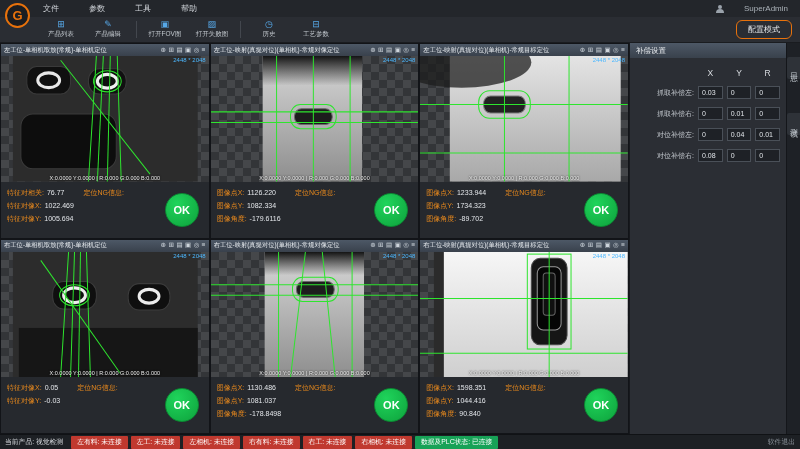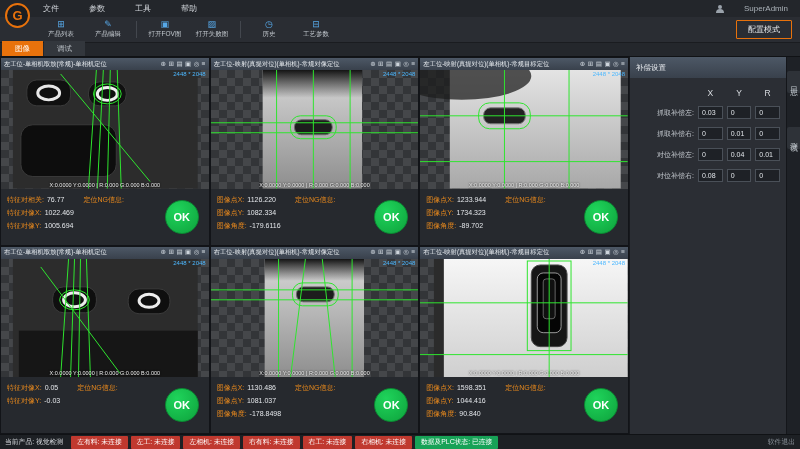--- a/index.html
+++ b/index.html
@@ -16,21 +16,21 @@
   .person{width:8px;height:8px;position:relative;display:inline-block}
   .person::before{content:"";position:absolute;left:2px;top:0;width:4px;height:4px;border-radius:50%;background:#9aa2ab}
   .person::after{content:"";position:absolute;left:0;top:4.5px;width:8px;height:3.5px;border-radius:4px 4px 0 0;background:#9aa2ab}
 
   
   .toolbar{height:26px;background:#2a2d33;display:flex;align-items:center;gap:1px;padding:0 8px 0 38px;border-bottom:1px solid #1a1c20;flex:0 0 auto}
   .tool-item{display:flex;flex-direction:column;align-items:center;justify-content:center;width:46px;height:25px;color:#c3c9cf;cursor:pointer}
   .tool-item .ticon{font-size:9px;line-height:9px;color:#56a8e8}
   .tool-item .tlabel{font-size:6.5px;margin-top:1px;white-space:nowrap}
   .tool-sep{width:1px;height:17px;background:#43474e;margin:0 4px}
-  .mode-btn{margin-left:auto;border:1px solid #e8720c;background:transparent;color:#e9ecef;font-size:8px;padding:3px 11px;border-radius:1px;font-family:inherit;cursor:pointer}
+  .mode-btn{margin-left:auto;border:1px solid #e8720c;background:transparent;color:#e9ecef;font-size:8px;padding:3px 11px;border-radius:6px;font-family:inherit;cursor:pointer}
 
   
   .tabrow{height:14px;background:#24272c;display:flex;align-items:flex-end;padding-left:2px;gap:1px;border-bottom:1px solid #101215;flex:0 0 auto}
   .tab{font-size:7.5px;padding:2.5px 13px;color:#b8bec4;background:#33373d;cursor:pointer}
   .tab.active{background:#e8720c;color:#fff}
 
   
   .main{flex:1;display:flex;min-height:0}
   .grid{width:629px;display:grid;grid-template-columns:repeat(3,1fr);grid-template-rows:repeat(2,1fr);gap:2px;padding:1px;background:#121418}
   .cell{display:flex;flex-direction:column;background:#a3a3a3;min-height:0;min-width:0}
@@ -45,21 +45,21 @@
   .coords{position:absolute;bottom:1px;left:50%;transform:translateX(-50%);font-size:5.5px;color:#ececec;white-space:nowrap;text-shadow:0 0 2px #000}
   .cell-info{height:56px;position:relative;padding:4px 52px 2px 6px;background:#26292e;flex:0 0 auto}
   .info-line{display:flex;align-items:baseline;gap:3px;line-height:13px;font-size:7px;white-space:nowrap}
   .info-label{color:#e8891d}
   .info-value{color:#e3e6ea}
   .info-extra{color:#e8891d;margin-left:16px}
   .ok-btn{position:absolute;right:10px;top:50%;transform:translateY(-50%);width:34px;height:34px;border-radius:50%;background:radial-gradient(circle at 35% 30%,#1fd45b,#0ea23c);color:#fff;font-weight:bold;font-size:11px;display:flex;align-items:center;justify-content:center;border:1px solid #0b8a33}
 
   
   .comp-panel{width:157px;background:#2b2e34;border-left:1px solid #17191d;display:flex;flex-direction:column;flex:0 0 auto}
-  .comp-header{height:21px;background:linear-gradient(#4d5866,#39414c);font-size:7.5px;color:#eef1f4;display:flex;align-items:center;padding:0 6px;flex:0 0 auto}
+  .comp-header{height:15px;background:linear-gradient(#4d5866,#39414c);font-size:7.5px;color:#eef1f4;display:flex;align-items:center;padding:0 6px;flex:0 0 auto}
   .comp-body{padding:10px 6px;display:grid;grid-template-columns:58px 1fr 1fr 1fr;gap:8px 4px;align-content:start}
   .comp-col-h{font-size:8.5px;color:#d8dce0;text-align:center}
   .comp-label{font-size:7px;color:#c7ccd2;text-align:right;align-self:center;white-space:nowrap}
   .comp-input{width:100%;height:13px;background:#1e2126;border:1px solid #4a5058;color:#dfe3e7;font-size:7px;padding:0 3px;font-family:inherit}
 
   
   .side-strip{width:14px;background:#1e2126;border-left:1px solid #14161a;display:flex;flex-direction:column;align-items:center;padding-top:14px;gap:34px;flex:0 0 auto}
   .side-tab{writing-mode:vertical-rl;font-size:7.5px;color:#c3c9cf;background:#2e3238;padding:9px 1.5px;border-radius:2px 0 0 2px;cursor:pointer;letter-spacing:2px}
 
   
@@ -133,24 +133,20 @@
       <span class="ticon">◷</span>
       <span class="tlabel">历史</span>
     </div>
     <div class="tool-item">
       <span class="ticon">⊟</span>
       <span class="tlabel">工艺参数</span>
     </div>
     <button class="mode-btn">配置模式</button>
   </div>
 
-  <div class="tabrow">
-    <div class="tab active">图像</div>
-    <div class="tab">调试</div>
-  </div>
 
   <div class="main">
     <div class="grid">
 
       <div class="cell">
         <div class="cell-header">
           <span class="cell-title">左工位-单相机取放(常规)-单相机定位</span>
           <span class="cell-icons">
             <span>⊕</span>
             <span>⊞</span>

